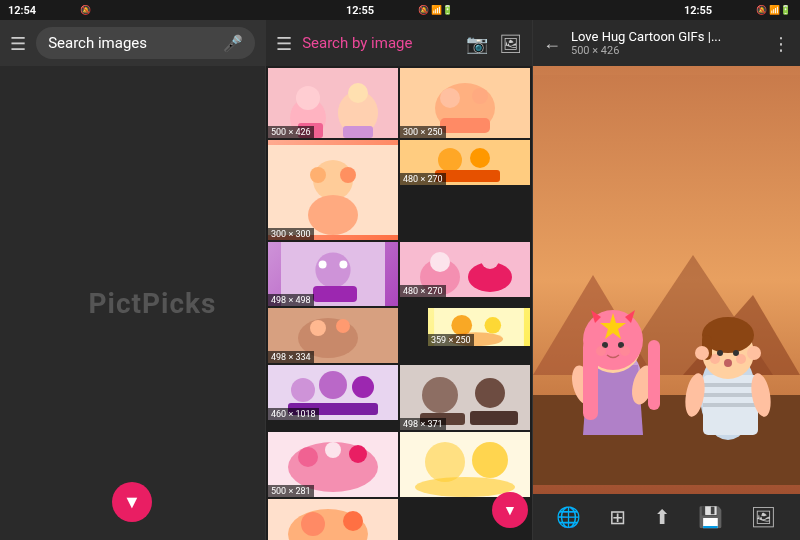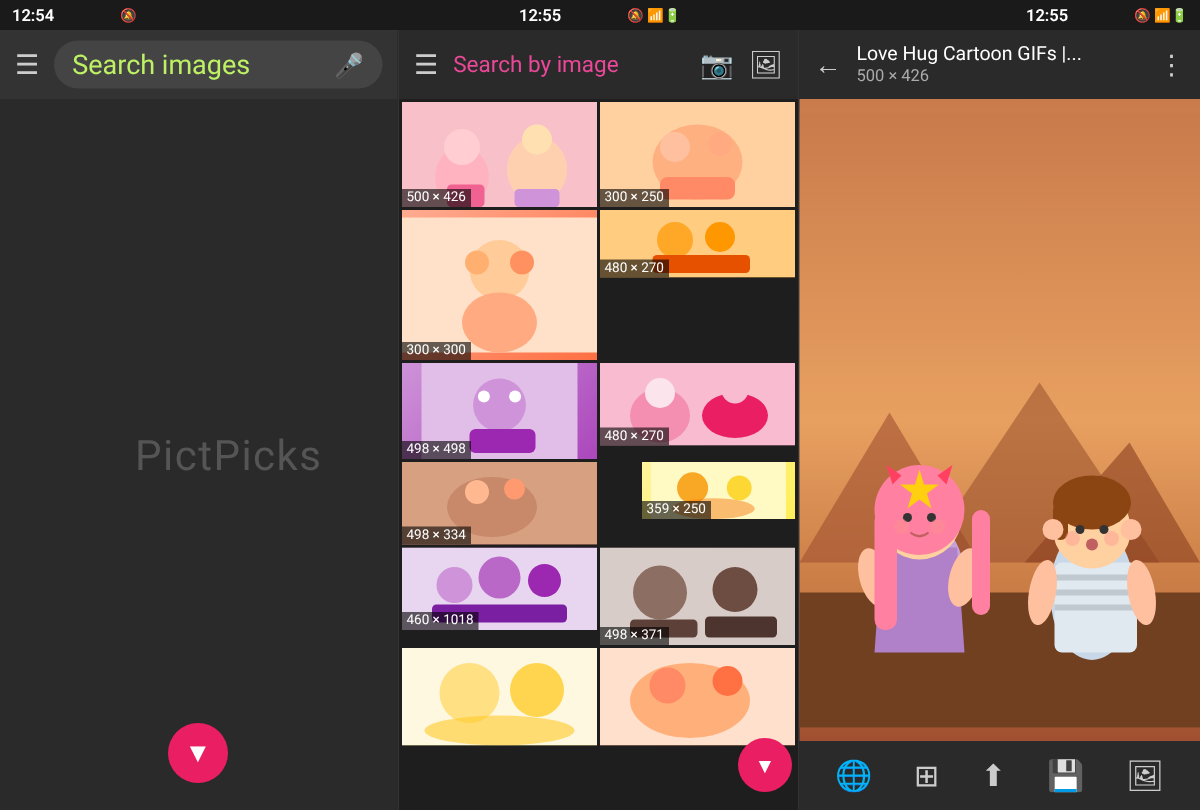--- a/index.html
+++ b/index.html
@@ -69,38 +69,38 @@
     .search-box {
       flex: 1;
       background: #444;
       border-radius: 20px;
       height: 32px;
       display: flex;
       align-items: center;
       padding: 0 12px;
     }
     .search-placeholder {
-      color: #bef264;
-      font-size: 18px;
+      color: #ffffff;
+      font-size: 15px;
       flex: 1;
     }
     .mic-icon {
       color: #aaa;
       font-size: 16px;
     }
     .pictpicks-content {
       flex: 1;
       display: flex;
       align-items: center;
       justify-content: center;
     }
     .pictpicks-logo {
       color: #555;
       font-size: 28px;
-      font-weight: 400;
+      font-weight: 700;
       letter-spacing: 1px;
       margin-left: 40px;
     }
     .filter-fab {
       position: absolute;
       bottom: 18px;
       left: 112px;
       width: 40px;
       height: 40px;
       border-radius: 50%;
@@ -439,20 +439,32 @@
           <svg width="100%" height="100%" viewBox="0 0 130 65">
             <rect width="130" height="65" fill="#d7ccc8"></rect>
             <circle cx="40" cy="30" r="18" fill="#8d6e63"></circle>
             <circle cx="90" cy="28" r="15" fill="#6d4c41"></circle>
             <rect x="20" y="48" width="45" height="12" fill="#5d4037" rx="3"></rect>
             <rect x="70" y="46" width="48" height="14" fill="#4e342e" rx="3"></rect>
           </svg>
         </div>
         <span class="grid-item-size">498 × 371</span>
       </div>
+      <div class="grid-item" style="height:65px;">
+        <div class="img-placeholder color-pink" style="height:100%;aspect-ratio:unset;">
+          <svg width="100%" height="100%" viewBox="0 0 130 65">
+            <rect width="130" height="65" fill="#fce4ec"></rect>
+            <ellipse cx="65" cy="35" rx="45" ry="25" fill="#f48fb1"></ellipse>
+            <circle cx="40" cy="25" r="10" fill="#f06292"></circle>
+            <circle cx="90" cy="22" r="9" fill="#e91e63"></circle>
+            <circle cx="65" cy="18" r="8" fill="#fce4ec"></circle>
+          </svg>
+        </div>
+        <span class="grid-item-size">500 × 281</span>
+      </div>
 
       <div class="grid-item" style="height:65px;">
         <div class="img-placeholder color-yellow" style="height:100%;aspect-ratio:unset;">
           <svg width="100%" height="100%" viewBox="0 0 130 65">
             <rect width="130" height="65" fill="#fff8e1"></rect>
             <circle cx="45" cy="30" r="20" fill="#ffe082"></circle>
             <circle cx="90" cy="28" r="18" fill="#ffd54f"></circle>
             <ellipse cx="65" cy="55" rx="50" ry="10" fill="#ffca28" opacity="0.6"></ellipse>
           </svg>
         </div>

